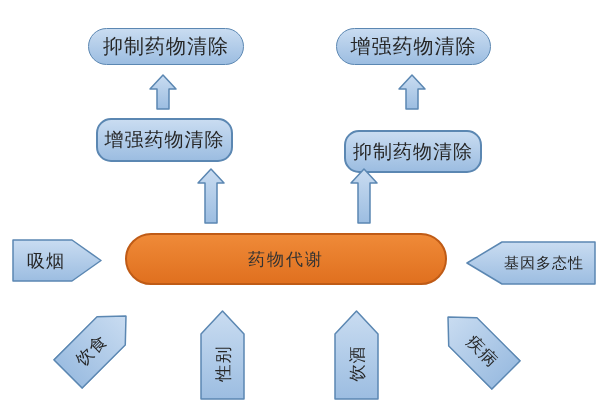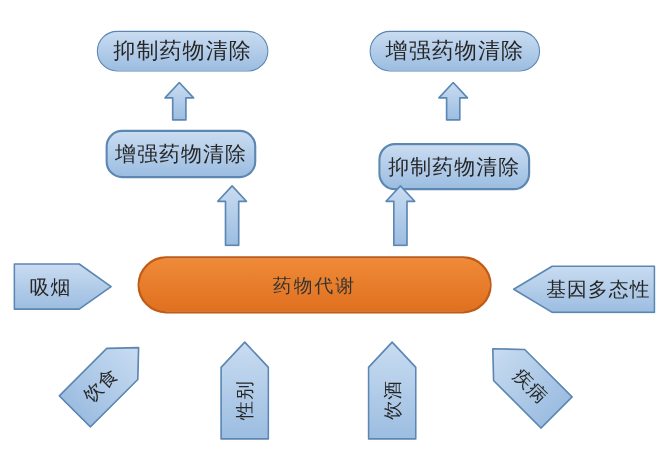--- a/index.html
+++ b/index.html
@@ -88,21 +88,21 @@
   <svg width="90" height="43">
     <polygon class="poly" points="1,1 60,1 89,21.5 60,42 1,42"></polygon>
   </svg>
   <span class="lbl" style="padding-right:22px;font-size:18px;text-align:center;">吸烟</span>
 </div>
 
 <div class="shape" style="left:466px;top:241px;width:130px;height:44px;">
   <svg width="130" height="44">
     <polygon class="poly" points="129,1 36,1 1,22 36,43 129,43"></polygon>
   </svg>
-  <span class="lbl" style="padding-left:26px;font-size:18px;">基因多态性</span>
+  <span class="lbl" style="padding-left:26px;font-size:15px;">基因多态性</span>
 </div>
 
 <div class="shape" style="left:76px;top:303px;width:42px;height:84px;transform:rotate(45deg);">
   <svg width="42" height="84">
     <polygon class="poly" points="21,1 41,22 41,83 1,83 1,22"></polygon>
   </svg>
   <span class="lbl vtext" style="padding-top:14px;">
       <span>饮食</span>
     </span>
 </div>

